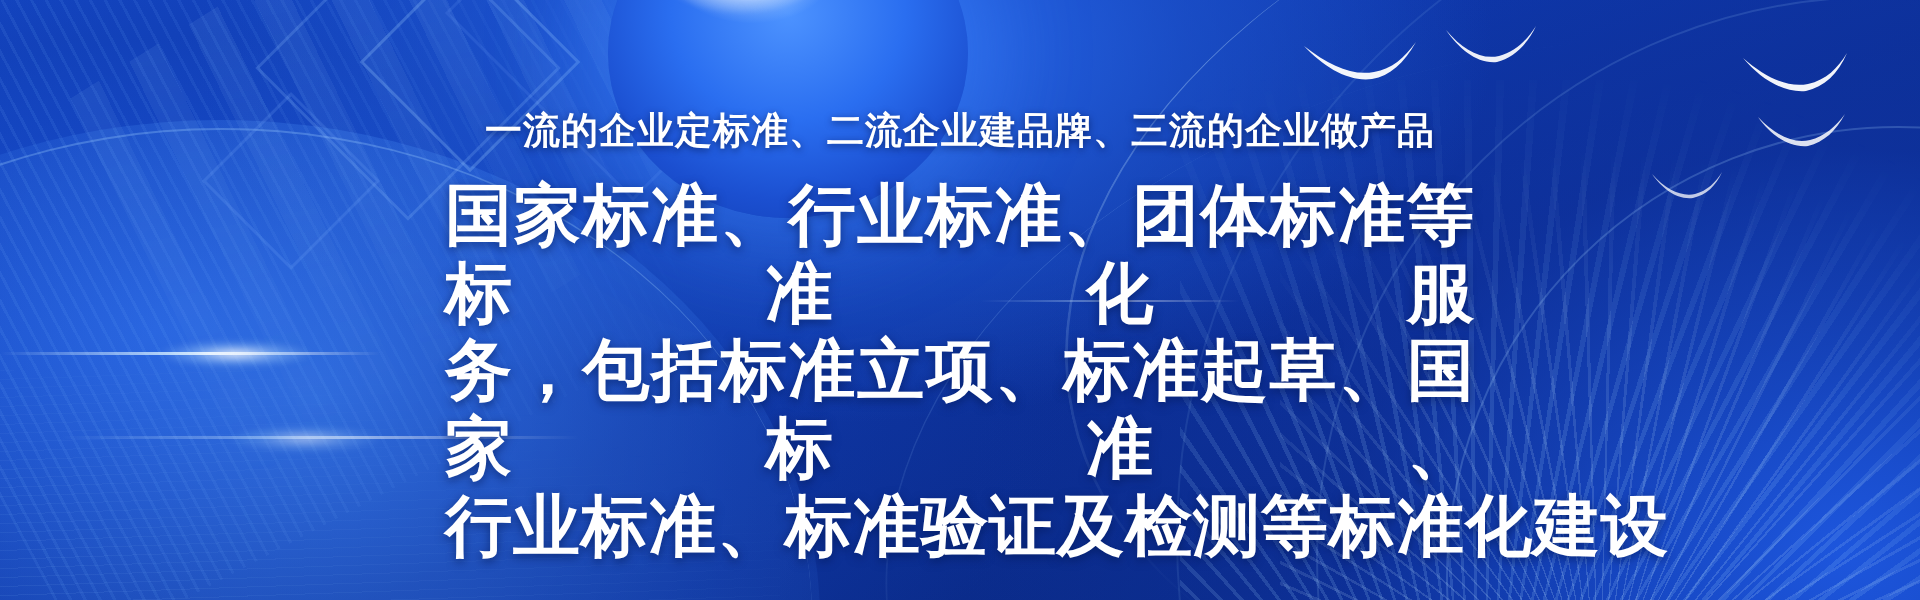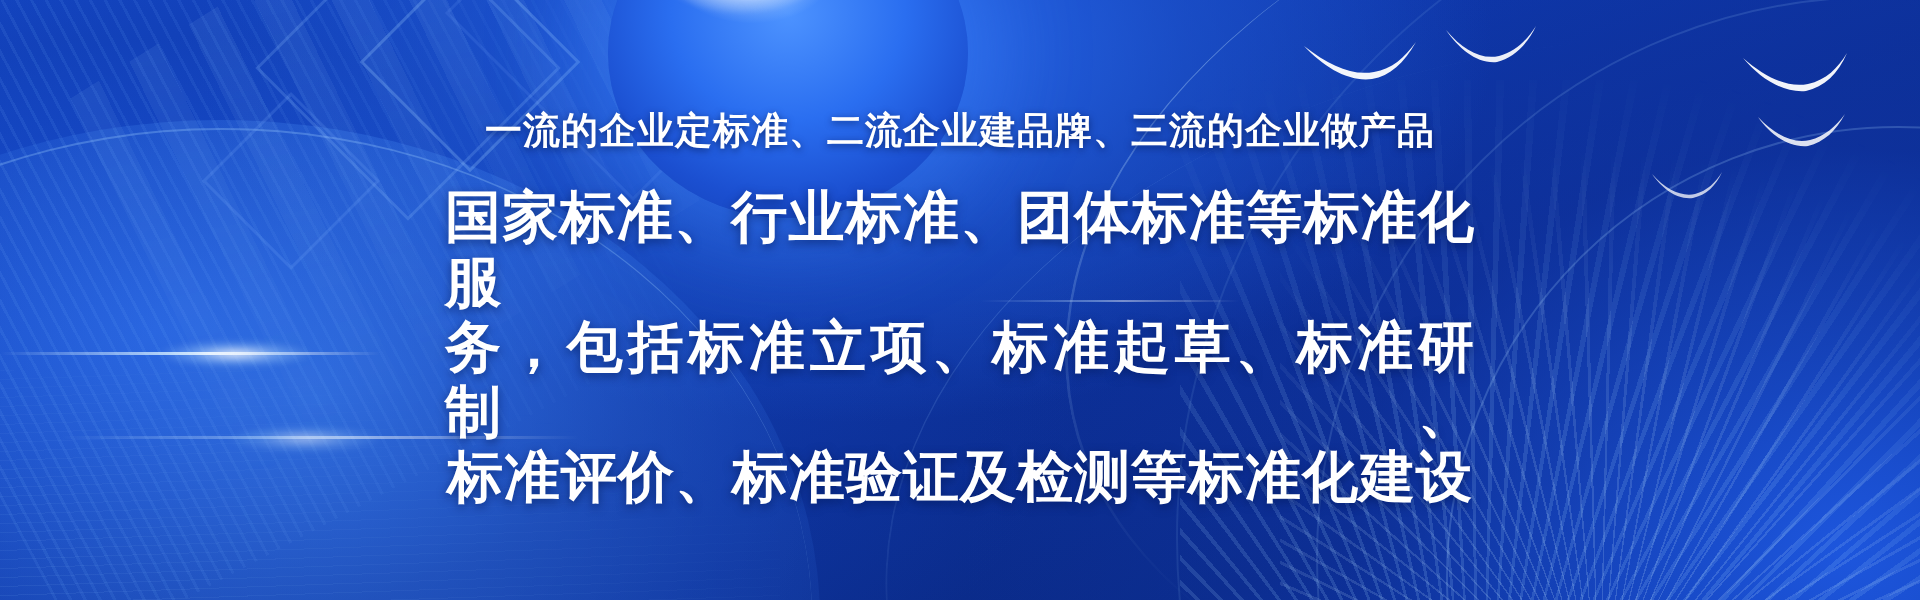--- a/index.html
+++ b/index.html
@@ -206,25 +206,25 @@
   .headline {
     color: #ffffff;
     font-size: 37px;
     font-weight: 700;
     letter-spacing: 1px;
     line-height: 1;
     white-space: nowrap;
     text-shadow: 0 2px 7px rgba(2,22,80,0.65);
   }
   .body-text {
-    margin-top: 36px;
+    margin-top: 27px;
     width: 1030px;
     text-align: center;
     color: #ffffff;
-    font-size: 56px;
+    font-size: 67px;
     font-weight: 700;
     line-height: 1.16;
     letter-spacing: 1px;
     text-shadow: 0 3px 10px rgba(2,22,80,0.6);
   }
   .body-text .ln { display: block; white-space: nowrap; }
   .body-text .ln.justify {
     white-space: normal;
     text-align: justify;
     text-align-last: justify;
@@ -284,18 +284,18 @@
         <path d="M2 4 C 16 20, 32 27, 45 24 C 57 21, 66 12, 72 2 C 66 16, 56 25, 43 28 C 26 30, 12 18, 2 4 Z" fill="#ffffff" opacity="0.75"></path>
       </svg>
     </div>
   </div>
 
   <div class="content">
     <div class="headline">一流的企业定标准、二流企业建品牌、三流的企业做产品</div>
 
     <div class="body-text">
       <span class="ln justify">国家标准、行业标准、团体标准等标准化服</span>
-      <span class="ln justify">务，包括标准立项、标准起草、标准研制、</span>
-      <span class="ln">标准评价、标准验证及检测等标准化建设</span>
+      <span class="ln justify">务，包括标准立项、标准起草、国家标准、</span>
+      <span class="ln">行业标准、标准验证及检测等标准化建设</span>
     </div>
   </div>
 
 </div>
 
 </body></html>

